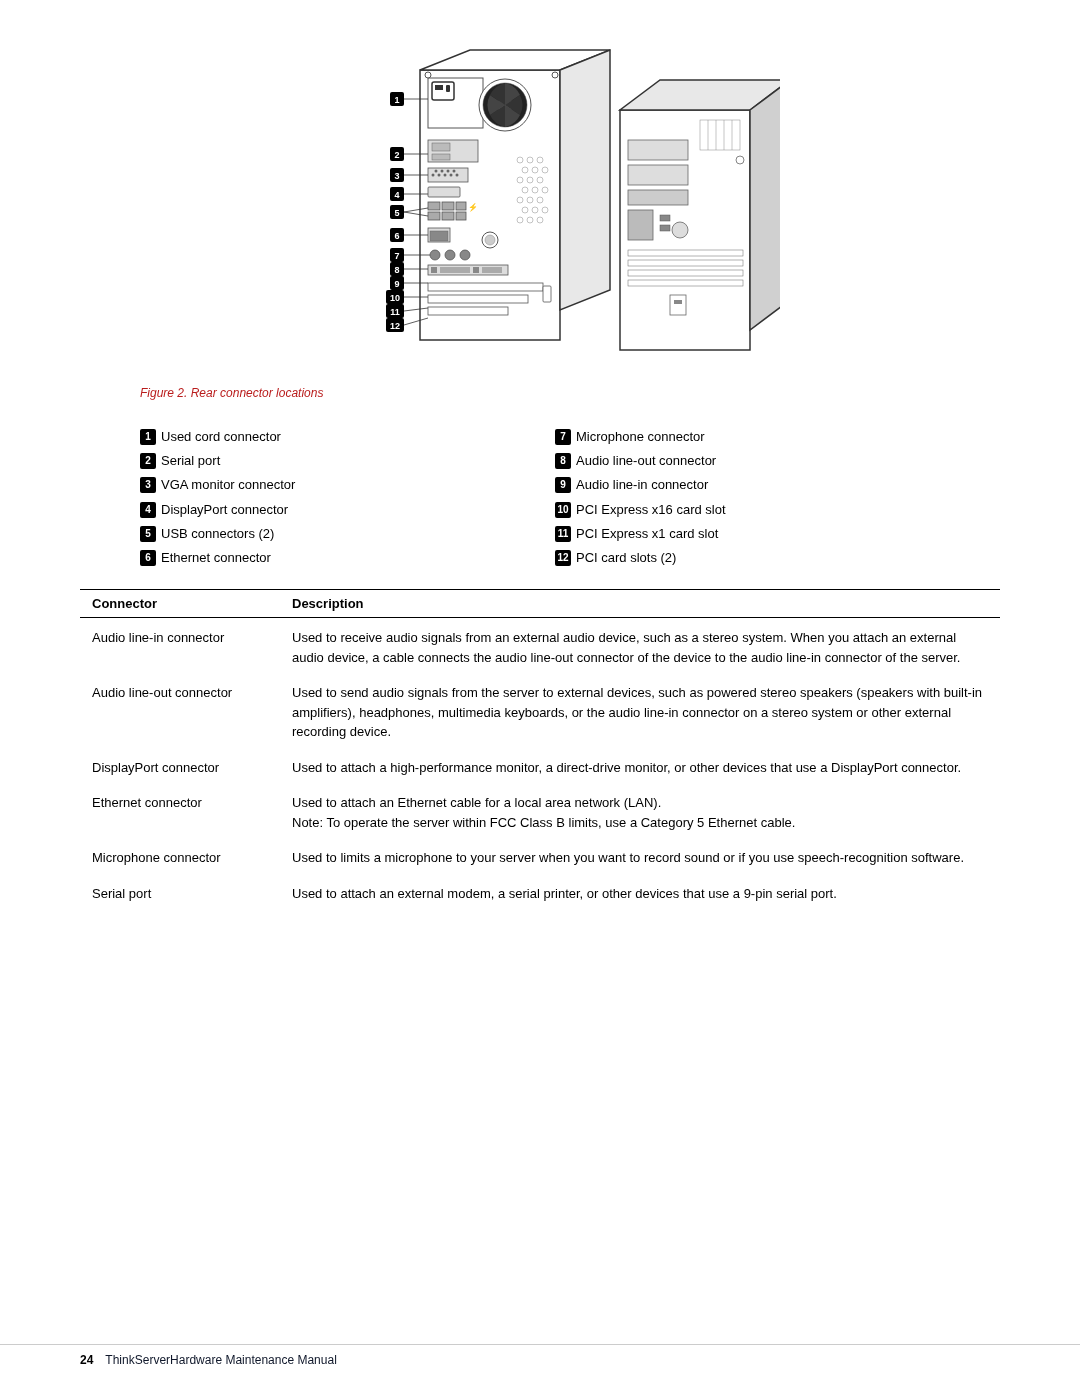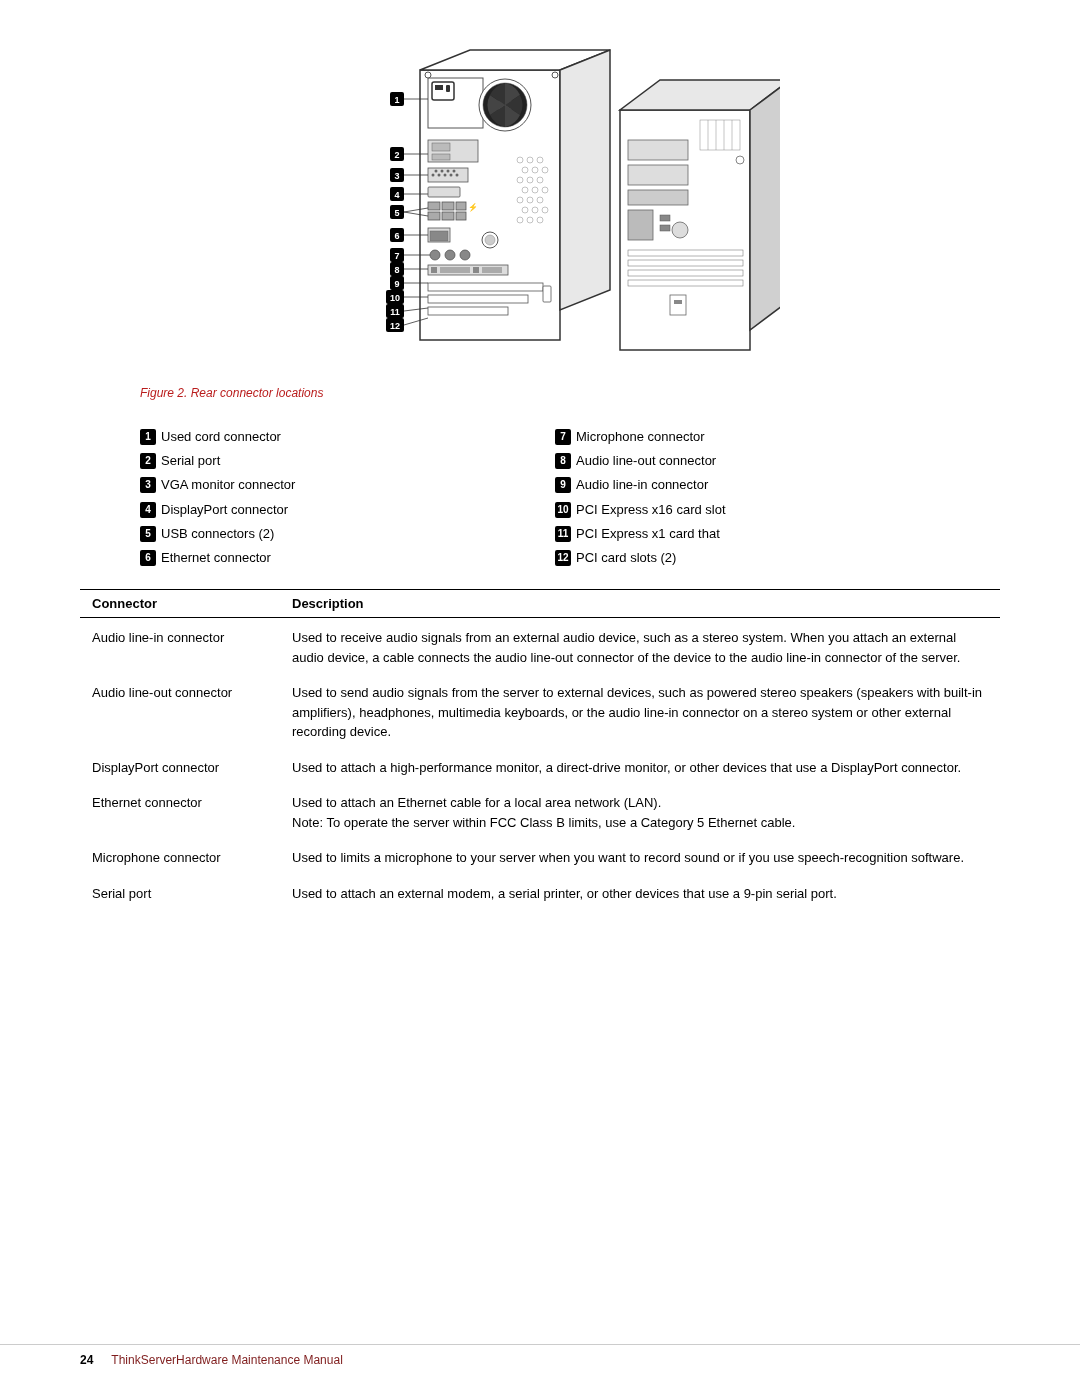--- a/index.html
+++ b/index.html
@@ -115,24 +115,24 @@
       right: 0;
       display: flex;
       align-items: center;
       padding: 0 80px;
       border-top: 1px solid #ccc;
       padding-top: 8px;
       font-size: 12px;
     }
     .footer-page {
       font-weight: bold;
-      margin-right: 18px;
+      margin-right: 12px;
     }
     .footer-title {
-      color: #7f1d1d;
+      color: #0f172a;
     }
 
     
     .computer-svg {
       width: 480px;
       height: 340px;
     }
   </style>
 </head>
 <body>
@@ -363,21 +363,21 @@
       <div class="legend-item">
         <span class="legend-badge">10</span>
         <span>PCI Express x16 card slot</span>
       </div>
       <div class="legend-item">
         <span class="legend-badge">5</span>
         <span>USB connectors (2)</span>
       </div>
       <div class="legend-item">
         <span class="legend-badge">11</span>
-        <span>PCI Express x1 card that</span>
+        <span>PCI Express x1 card slot</span>
       </div>
       <div class="legend-item">
         <span class="legend-badge">6</span>
         <span>Ethernet connector</span>
       </div>
       <div class="legend-item">
         <span class="legend-badge">12</span>
         <span>PCI card slots (2)</span>
       </div>
     </div>

